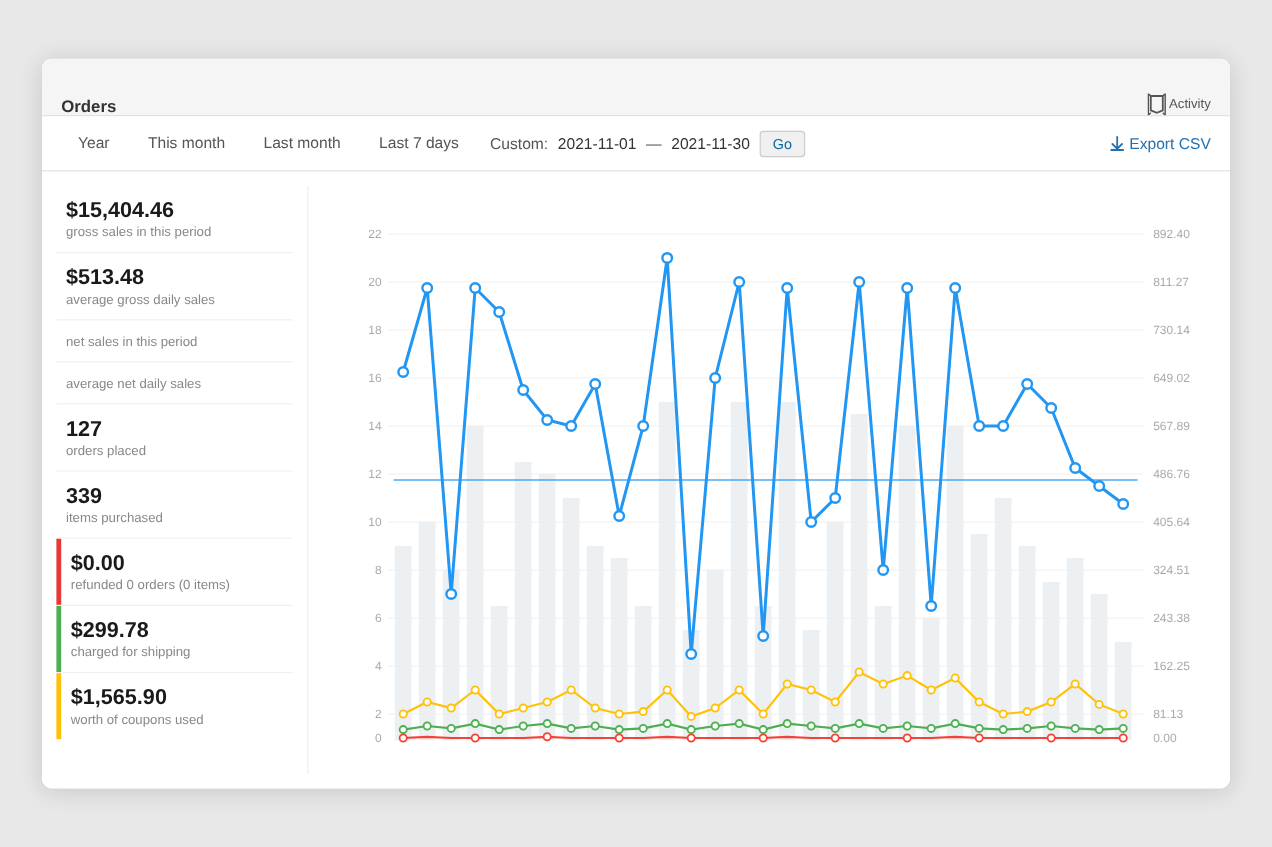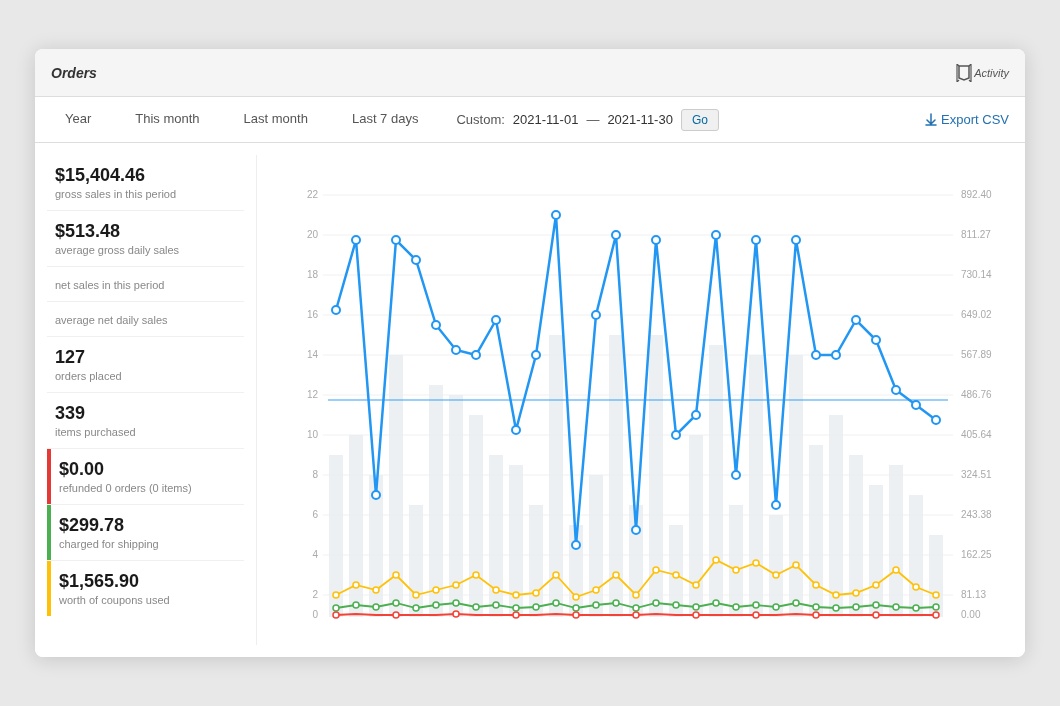--- a/index.html
+++ b/index.html
@@ -18,23 +18,22 @@
       box-shadow: 0 2px 20px rgba(0,0,0,0.15);
       width: 990px;
       overflow: hidden;
     }
     .titlebar {
       background: #f5f5f5;
       border-bottom: 1px solid #ddd;
       padding: 0 16px;
       height: 48px;
       display: flex;
-      align-items: center;
+      align-items: flex-end;
       justify-content: space-between;
-      font-style: italic;
     }
     .titlebar-title {
       font-size: 14px;
       font-weight: 600;
       color: #333;
     }
     .activity-btn {
       display: flex;
       flex-direction: row;
       align-items: center;
@@ -47,21 +46,21 @@
       width: 16px;
       height: 18px;
     }
     .toolbar {
       background: #fff;
       border-bottom: 1px solid #ddd;
       padding: 0 16px;
       height: 46px;
       display: flex;
       align-items: center;
-      gap: 16px;
+      gap: 4px;
     }
     .tab-btn {
       padding: 0 14px;
       height: 46px;
       border: none;
       background: none;
       font-size: 13px;
       cursor: pointer;
       color: #555;
       border-bottom: 3px solid transparent;

